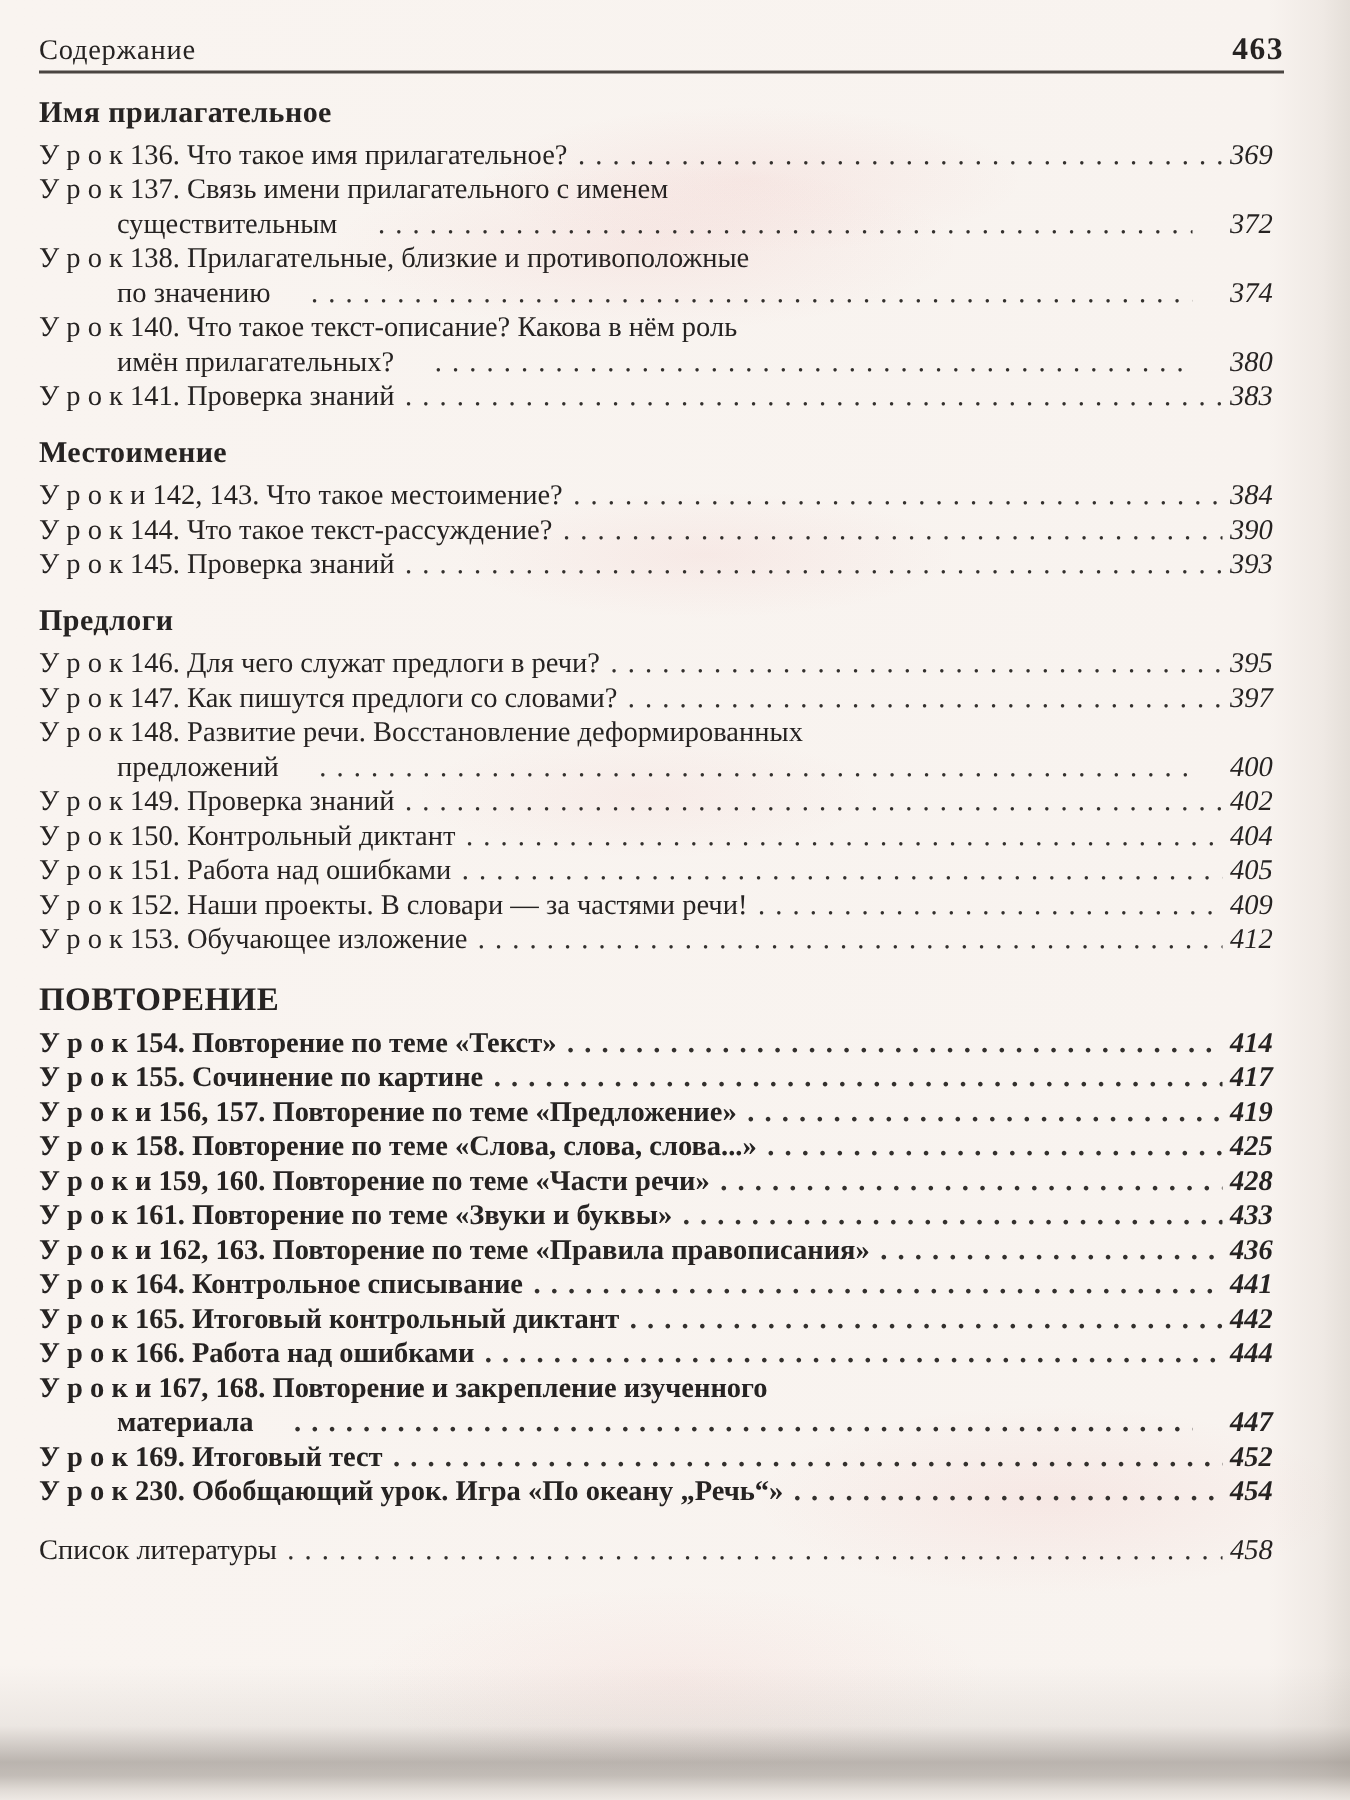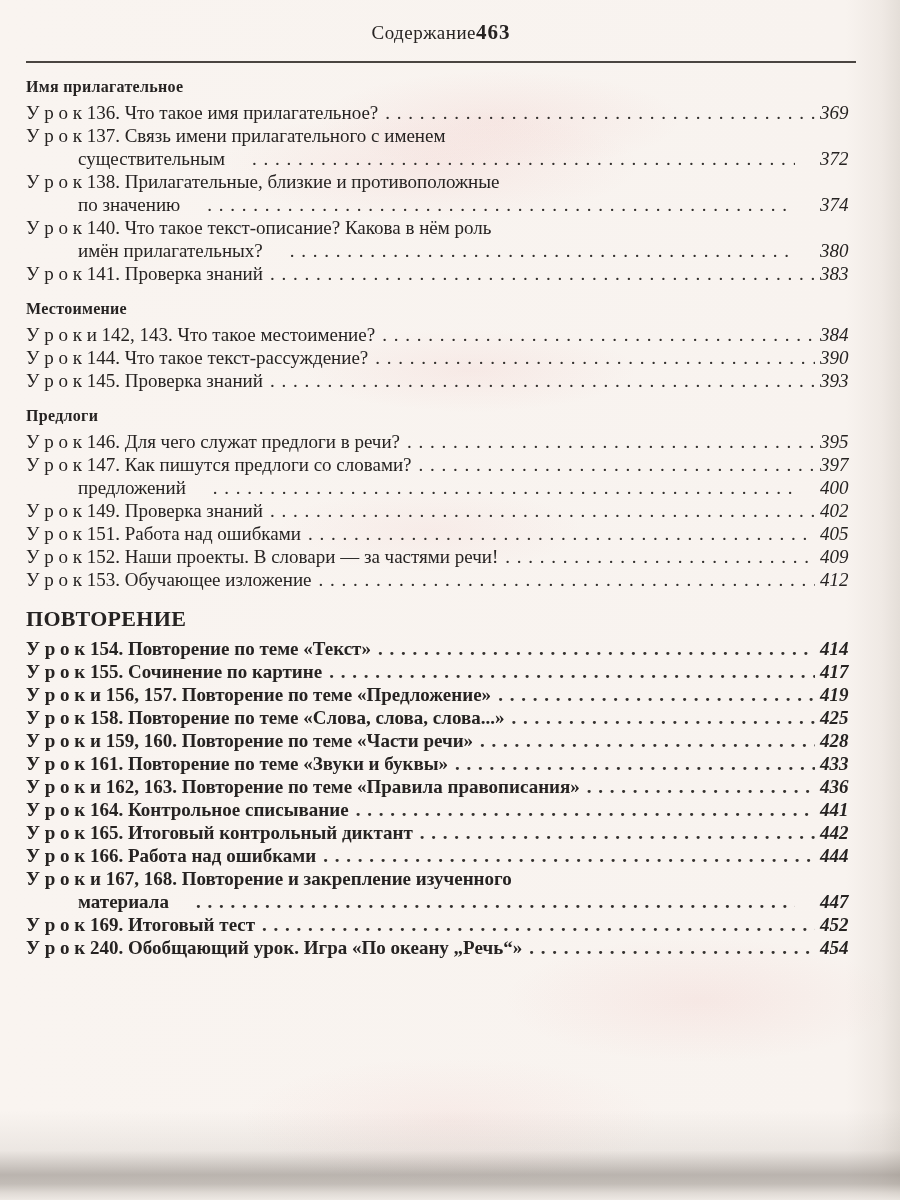--- a/index.html
+++ b/index.html
@@ -35,35 +35,35 @@
       rgba(235,230,225,0.8) 100%);
     pointer-events: none;
   }
   .content {
     position: relative;
     padding: 20px 44px 0 26px;
   }
   .toc-header {
     display: flex;
     align-items: baseline;
-    justify-content: center;
-    padding-bottom: 16px;
+    justify-content: space-between;
+    padding-bottom: 2px;
     border-bottom: 2px solid #4a4541;
   }
   .toc-header .hdr-title {
     font-size: 19px;
     letter-spacing: 0.5px;
   }
   .toc-header .hdr-page {
     font-size: 21px;
     font-weight: bold;
     letter-spacing: 1px;
   }
   h2.section-heading {
-    font-size: 16px;
+    font-size: 20px;
     font-weight: bold;
     margin: 15px 0 5px 0;
     letter-spacing: 0.3px;
   }
   h2.section-heading.caps-heading {
     font-size: 22px;
   }
   .toc-section { margin: 0; }
   .toc-section.no-heading { margin-top: 16px; }
   .toc-item { font-size: 19px; }
@@ -185,31 +185,41 @@
             </div>
           </div>
           <div class="toc-item">
             <div class="row">
               <span class="txt">У р о к   147.   Как пишутся предлоги со словами?</span>
               <span class="dots"></span>
               <span class="pg">397</span>
             </div>
           </div>
           <div class="toc-item">
+            <div class="row">
+              <span class="txt">У р о к   148.   Развитие речи. Восстановление деформированных</span>
+            </div>
             <div class="row cont">
               <span class="txt">предложений</span>
               <span class="dots"></span>
               <span class="pg">400</span>
             </div>
           </div>
           <div class="toc-item">
             <div class="row">
               <span class="txt">У р о к   149.   Проверка знаний</span>
               <span class="dots"></span>
               <span class="pg">402</span>
+            </div>
+          </div>
+          <div class="toc-item">
+            <div class="row">
+              <span class="txt">У р о к   150.   Контрольный диктант</span>
+              <span class="dots"></span>
+              <span class="pg">404</span>
             </div>
           </div>
           <div class="toc-item">
             <div class="row">
               <span class="txt">У р о к   151.   Работа над ошибками</span>
               <span class="dots"></span>
               <span class="pg">405</span>
             </div>
           </div>
           <div class="toc-item">
@@ -311,21 +321,30 @@
           </div>
           <div class="toc-item">
             <div class="row">
               <span class="txt">У р о к   169.   Итоговый тест</span>
               <span class="dots"></span>
               <span class="pg">452</span>
             </div>
           </div>
           <div class="toc-item">
             <div class="row">
-              <span class="txt">У р о к   240.   Обобщающий урок. Игра «По океану „Речь“»</span>
+              <span class="txt">У р о к   230.   Обобщающий урок. Игра «По океану „Речь“»</span>
               <span class="dots"></span>
               <span class="pg">454</span>
+            </div>
+          </div>
+        </section>
+        <section class="toc-section no-heading">
+          <div class="toc-item">
+            <div class="row">
+              <span class="txt">Список литературы</span>
+              <span class="dots"></span>
+              <span class="pg">458</span>
             </div>
           </div>
         </section>
       </div>
   </div>
 </div>
 
 </body></html>

